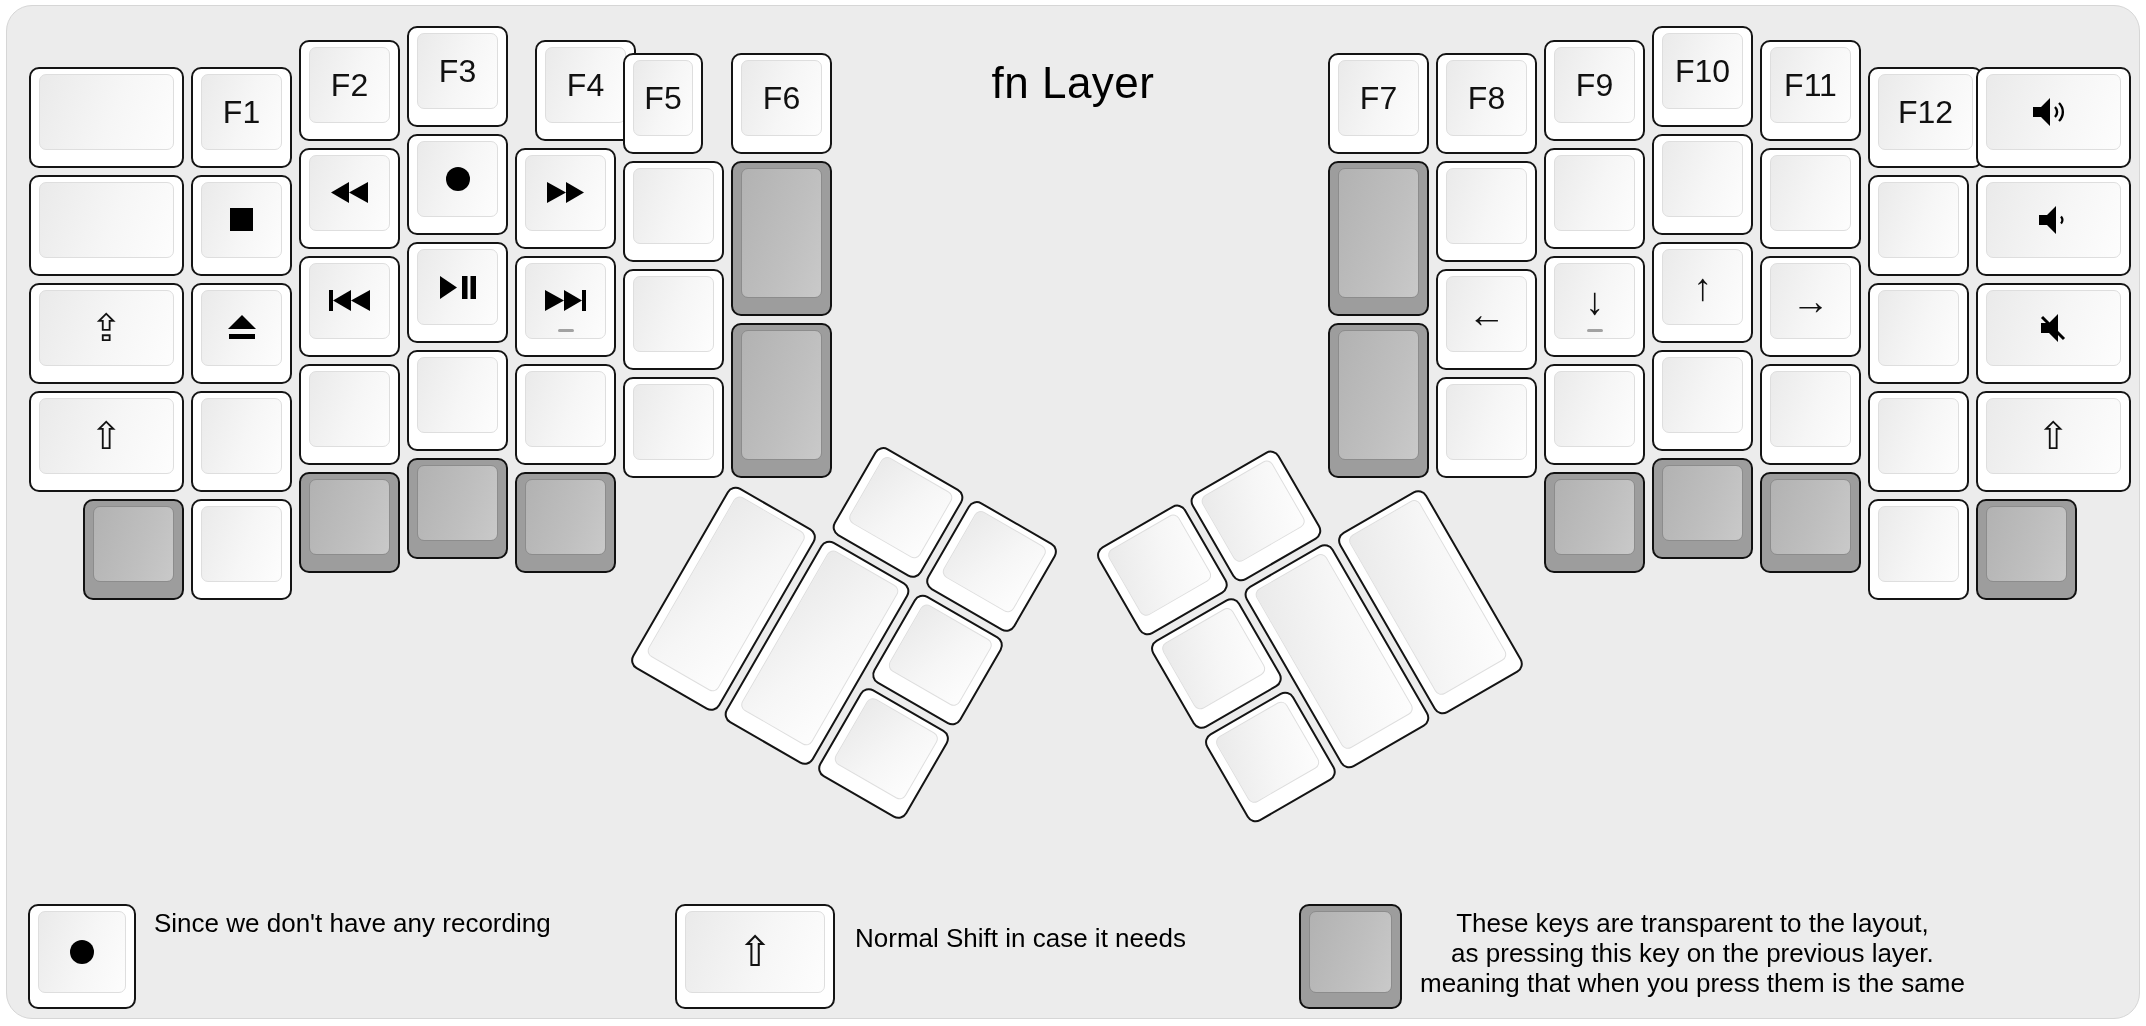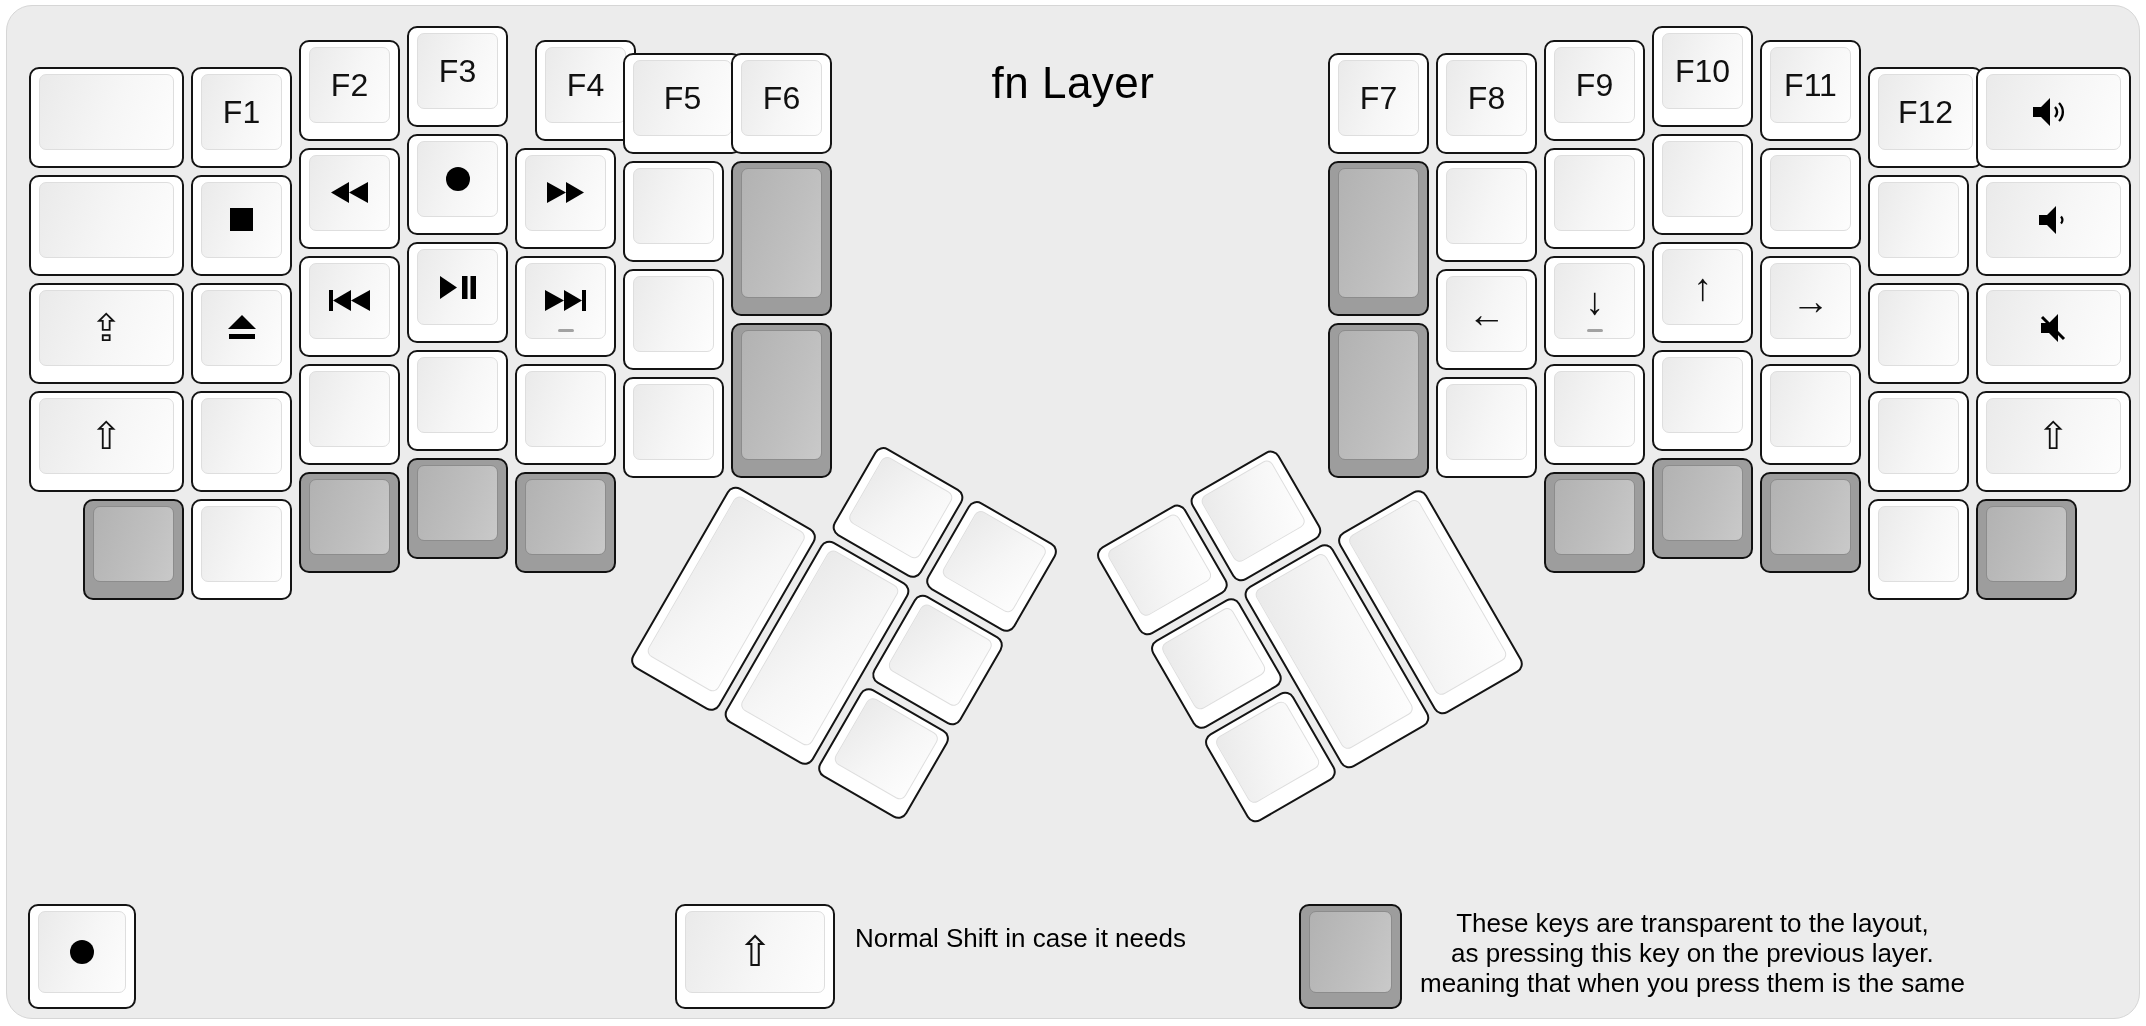--- a/index.html
+++ b/index.html
@@ -216,21 +216,21 @@
             </span>
             <span class="homing-bar"></span>
           </div>
         </div>
         <div class="key white" style="left: 508px; top: 357.5px; width: 101px; height: 101px;">
           <div class="cap"></div>
         </div>
         <div class="key gray" style="left: 508px; top: 465.5px; width: 101px; height: 101px;">
           <div class="cap"></div>
         </div>
-        <div class="key white" style="left: 616px; top: 47px; width: 119px; height: 101px; text-decoration: underline;">
+        <div class="key white" style="left: 616px; top: 47px; width: 80px; height: 101px; text-decoration: underline;">
           <div class="cap">
             <span class="lbl">F5</span>
           </div>
         </div>
         <div class="key white" style="left: 616px; top: 155px; width: 101px; height: 101px;">
           <div class="cap"></div>
         </div>
         <div class="key white" style="left: 616px; top: 263px; width: 101px; height: 101px;">
           <div class="cap"></div>
         </div>
@@ -397,20 +397,21 @@
             <div class="cap" style="bottom: 14px;">
               <span>
                 <svg width="26" height="26">
                   <circle cx="13" cy="13" r="12" fill="#000"></circle>
                 </svg>
               </span>
             </div>
           </div>
         </div>
       <div class="legend-text" style="left:126px;top:4px;">
+        <div>Since we don't have any recording</div>
       </div>
     </div>
 
     <div class="legend-group" style="left:668px;top:898px;">
       <div class="legend-key" id="legend-key-1" style="width:160px;height:105px;">
           <div class="key white" style="left: 0px; top: 0px; width: 160px; height: 105px; position: absolute;">
             <div class="cap" style="bottom: 14px;">
               <span><span style="font-size:42px;line-height:1;color:#111;">⇧</span></span>
             </div>
           </div>

